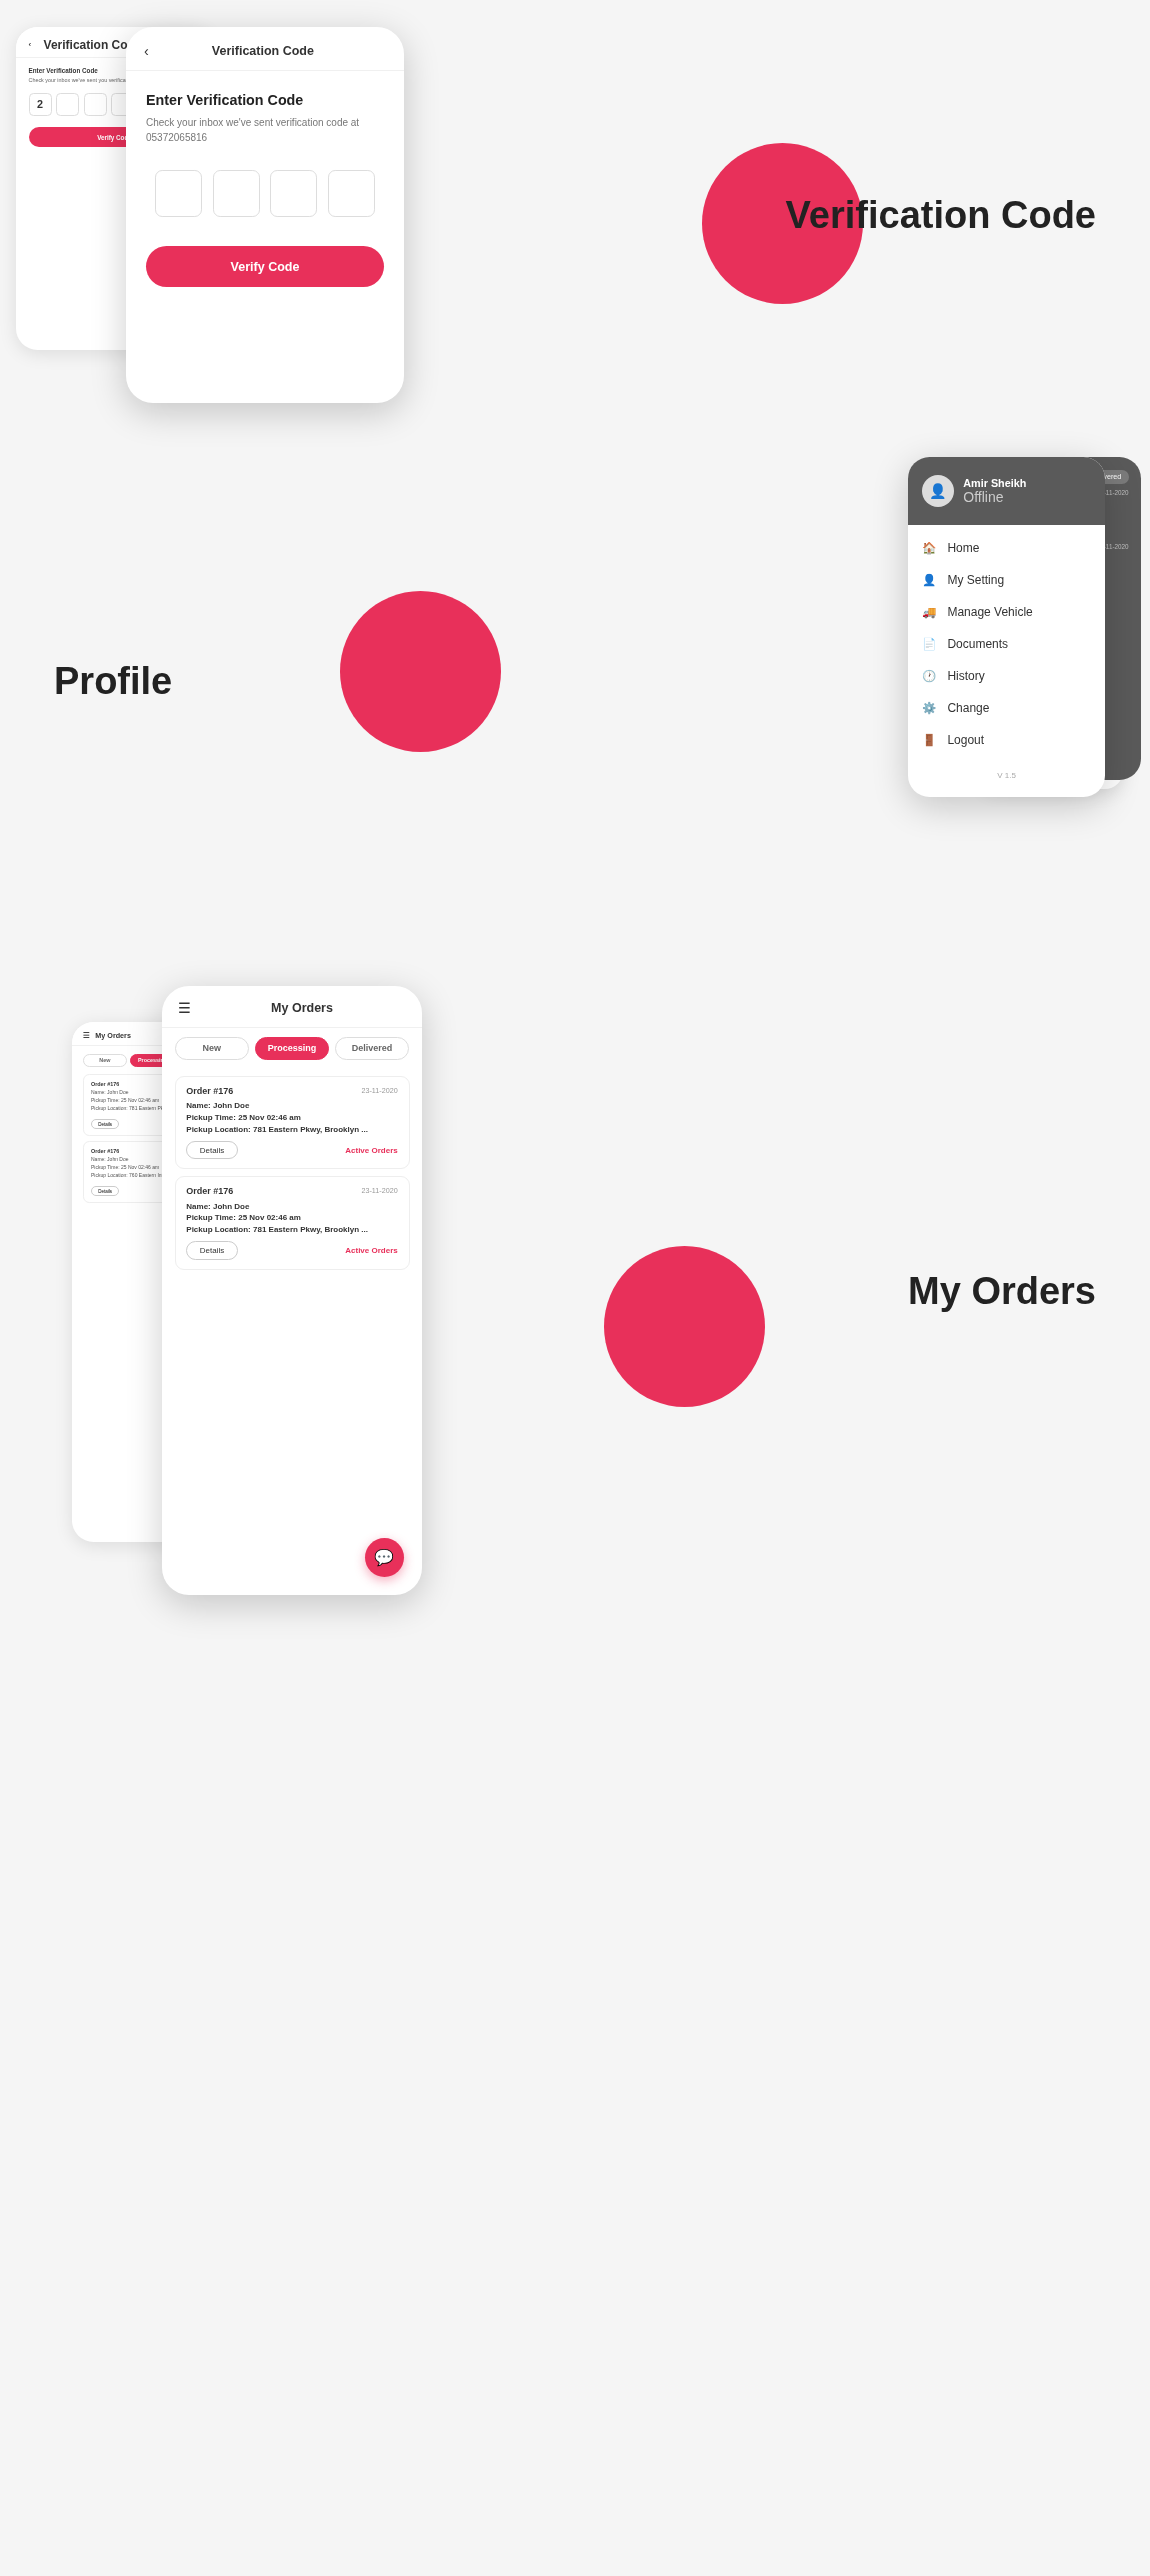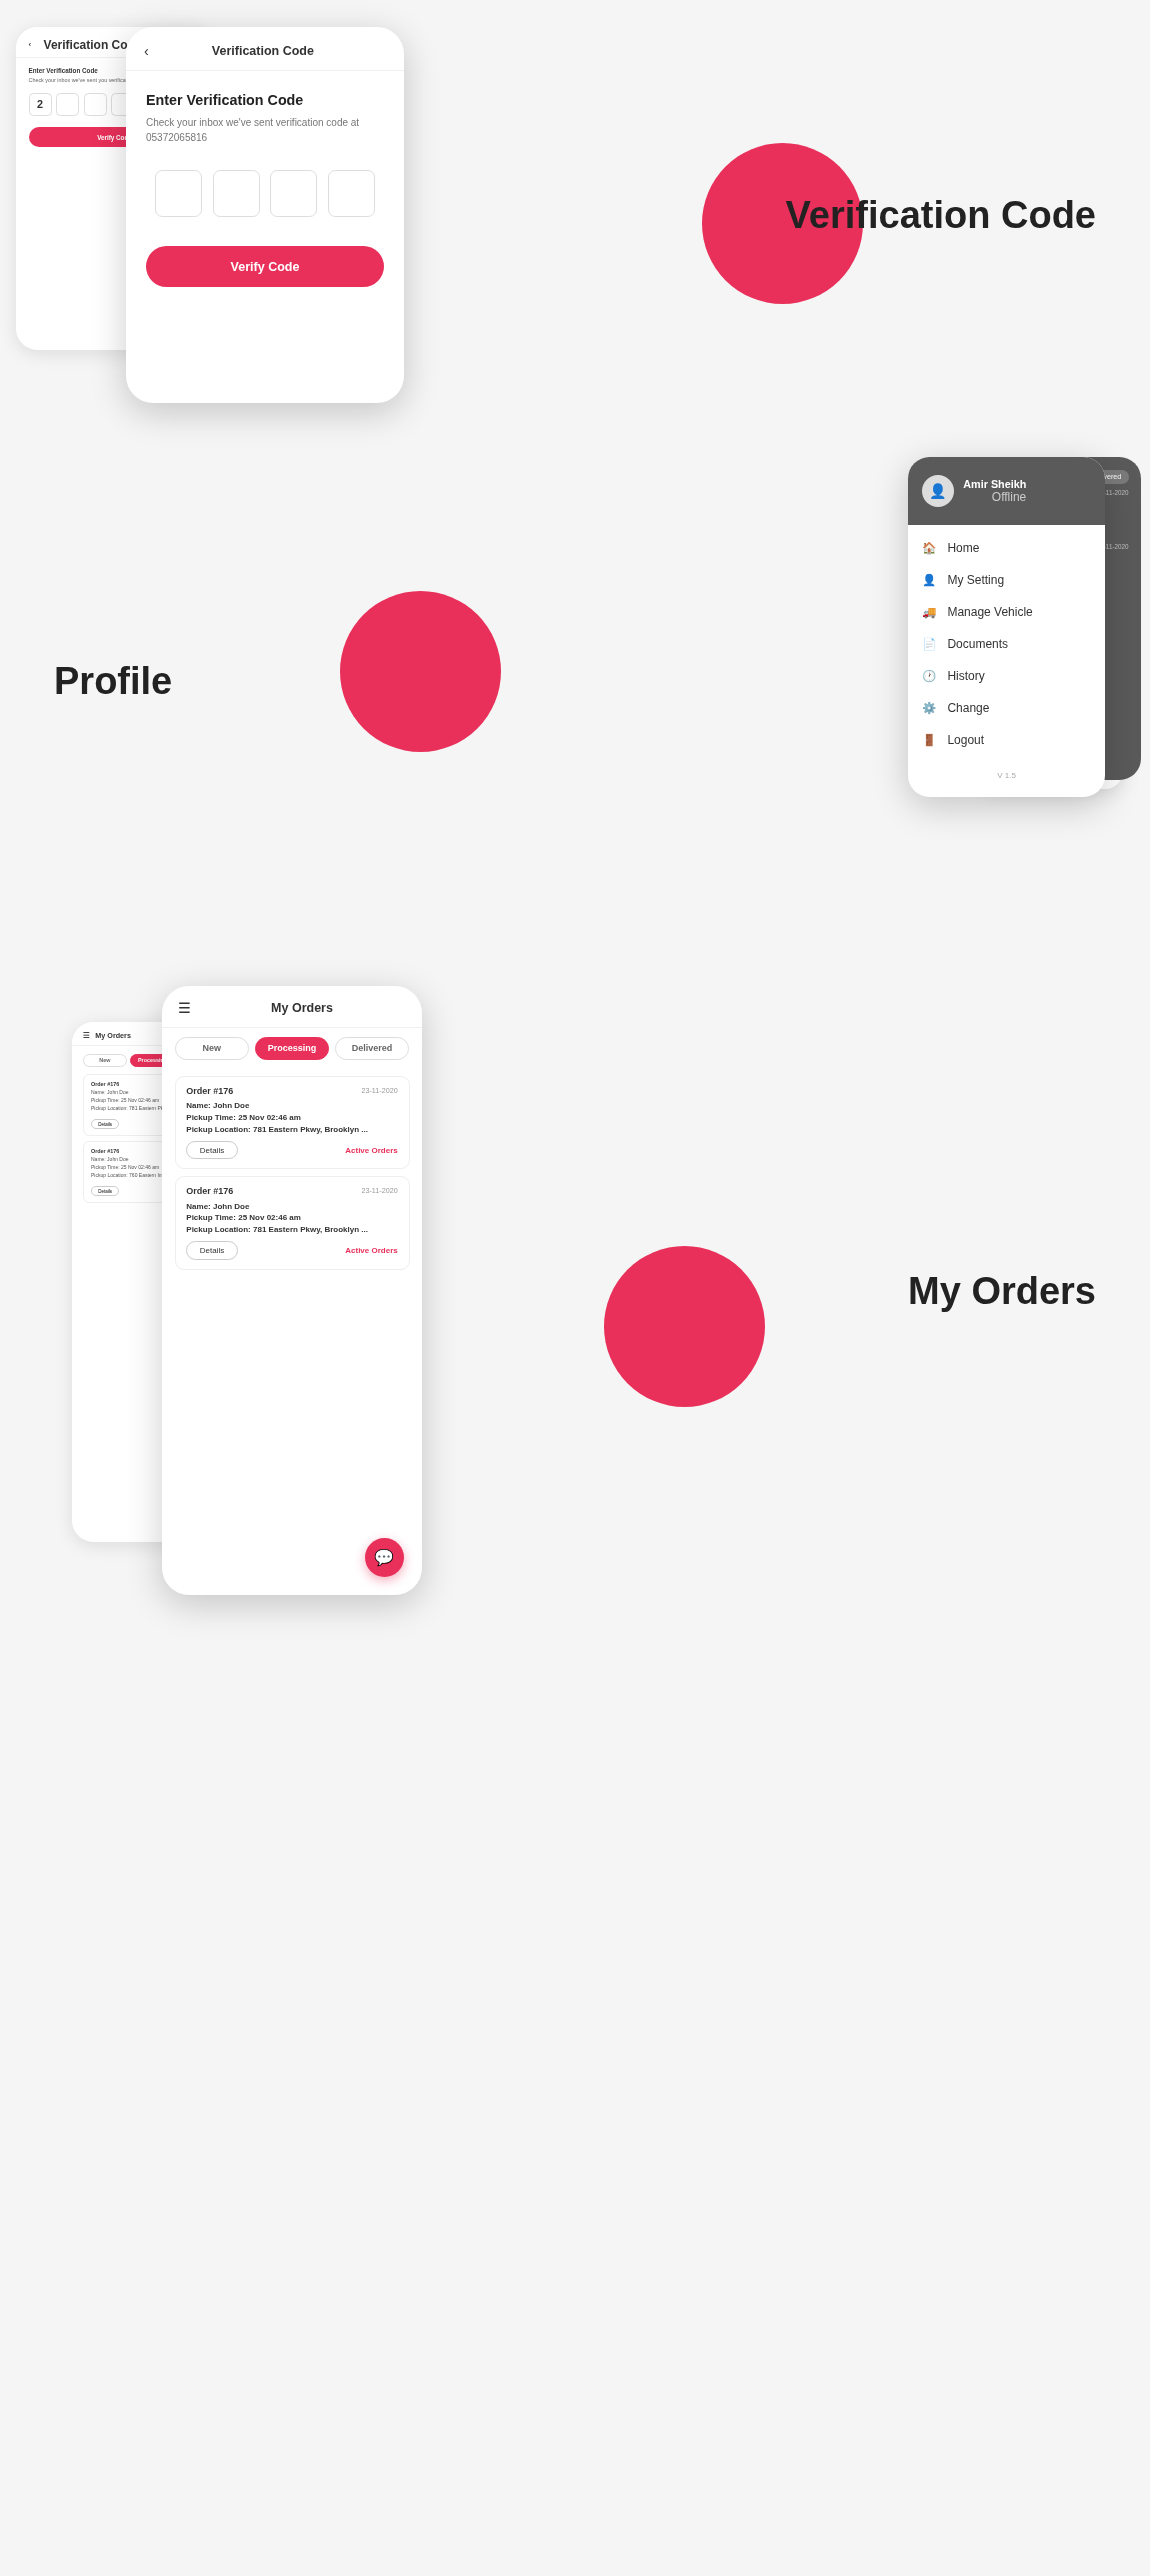--- a/index.html
+++ b/index.html
@@ -335,23 +335,22 @@
       color: #999;
     }
 
     .menu-user-name {
       font-size: 10.8px;
       font-weight: 700;
       color: #fff;
     }
 
     .menu-user-status {
-      font-size: 12px;
+      font-size: 14px;
       color: #ccc;
-      text-align: right;
     }
 
     .menu-items {
       padding: 7.2px 0;
     }
 
     .menu-item {
       display: flex;
       align-items: center;
       gap: 10.8px;

